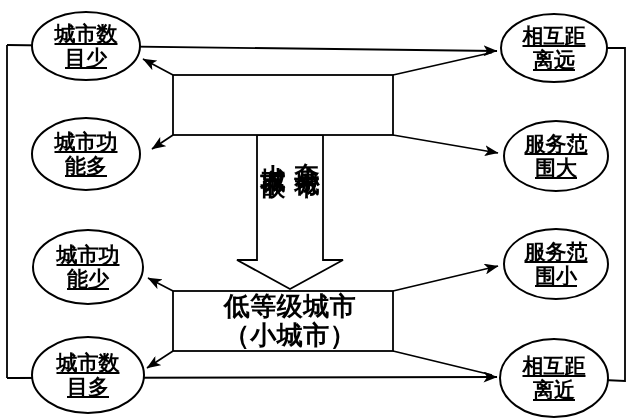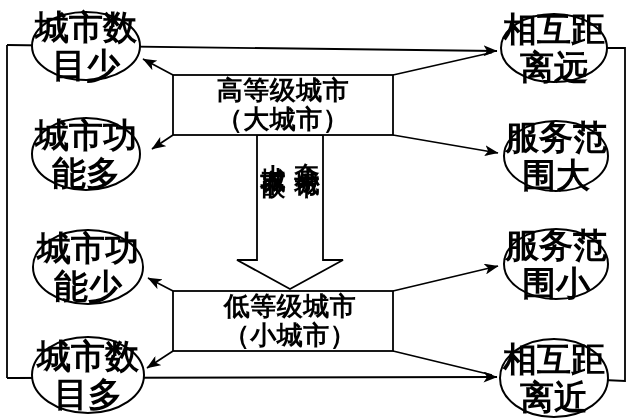--- a/index.html
+++ b/index.html
@@ -19,21 +19,21 @@
   .stage svg{position:absolute;left:0;top:0;}
   .lbl{
     position:absolute;
     display:flex;align-items:center;justify-content:center;
     text-align:center;
     font-weight:bold;
     white-space:pre-line;
     line-height:1.12;
     pointer-events:none;
   }
-  .ellipse-lbl{font-size:34px;}
+  .ellipse-lbl{font-size:21px;text-decoration:underline;}
   .box-lbl{font-size:26px;letter-spacing:0.5px;}
   .vtext{
     position:absolute;
     display:flex;flex-direction:row;justify-content:center;
     gap:7px;
     font-weight:bold;font-size:25px;
     pointer-events:none;
   }
   .vtext span{
     writing-mode:vertical-rl;
@@ -77,22 +77,20 @@
     <ellipse cx="88" cy="375" rx="56" ry="38" fill="#fff" stroke="#000" stroke-width="2"></ellipse>
     <ellipse cx="554" cy="48" rx="53" ry="34" fill="#fff" stroke="#000" stroke-width="2"></ellipse>
     <ellipse cx="556" cy="156" rx="52" ry="35" fill="#fff" stroke="#000" stroke-width="2"></ellipse>
     <ellipse cx="556" cy="264" rx="52" ry="35" fill="#fff" stroke="#000" stroke-width="2"></ellipse>
     <ellipse cx="554" cy="378" rx="54" ry="39" fill="#fff" stroke="#000" stroke-width="2"></ellipse>
 
     <rect x="173" y="75" width="220" height="60" fill="#fff" stroke="#000" stroke-width="1.8"></rect>
     <rect x="173" y="291" width="220" height="60" fill="#fff" stroke="#000" stroke-width="1.8"></rect>
   </svg>
 
-  <div class="lbl box-lbl" style="left:173px;top:75px;width:220px;height:60px;">高等级城市
-（大城市）</div>
 
   <div class="lbl box-lbl" style="left:180px;top:291px;width:220px;height:60px;">低等级城市
 （小城市）</div>
 
   <div class="vtext" style="left:248px;top:143px;width:84px;height:122px;">
     <span>大城市嵌</span>
     <span>套小城市</span>
   </div>
 
   <div class="lbl ellipse-lbl" style="left:32px;top:12px;width:108px;height:68px;">城市数

